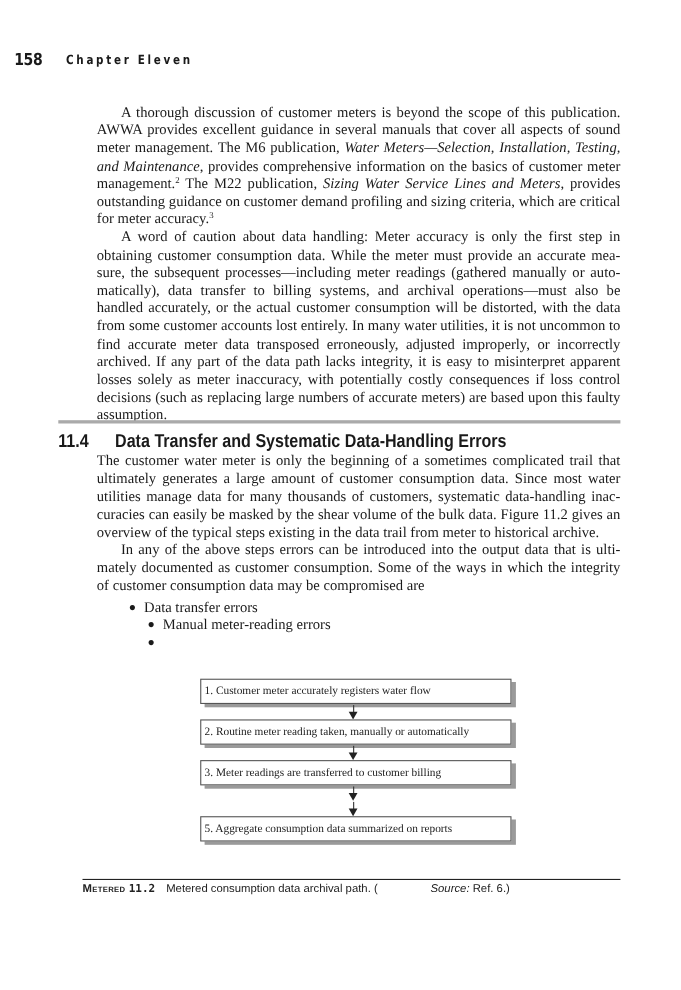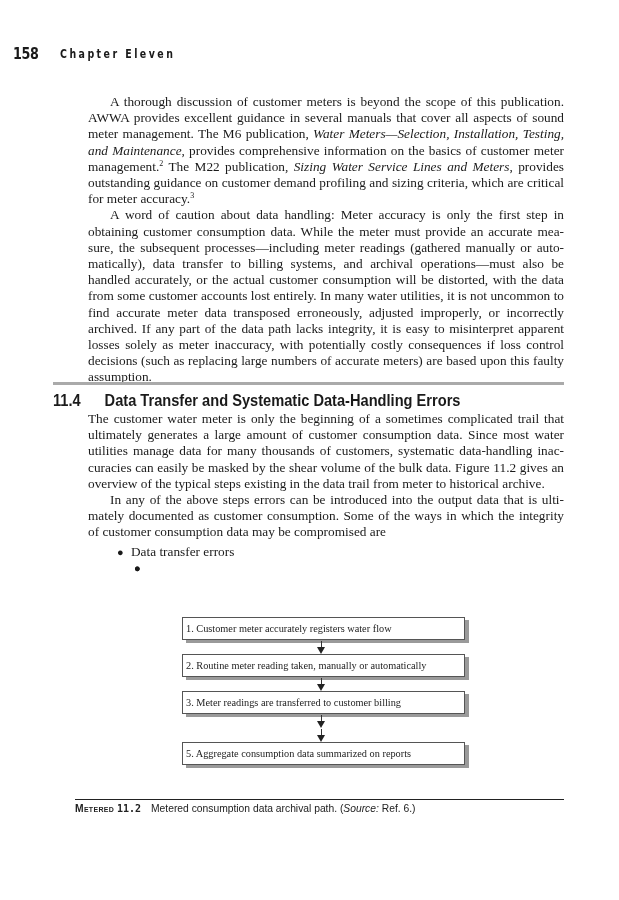--- a/index.html
+++ b/index.html
@@ -33,21 +33,21 @@
   .flow { position: absolute; left: 182px; top: 617px; width: 290px; }
   .flow-box { position: relative; width: 278px; height: 21px; border: 1px solid #555; background: #fff; box-shadow: 4px 3px 0 #9a9a9a; font-family: Liberation Serif, serif; font-size: 10.3px; line-height: 21px; padding-left: 3px; box-sizing: content-box; white-space: nowrap; overflow: hidden; color: #222; }
   .flow-arrow { position: relative; width: 278px; height: 14px; }
   .flow-arrow .line { position: absolute; left: 139px; top: 1px; width: 1px; height: 8px; background: #333; }
   .flow-arrow .head { position: absolute; left: 135px; top: 7px; width: 0; height: 0; border-left: 4.5px solid transparent; border-right: 4.5px solid transparent; border-top: 7px solid #222; }
 
   .caption-rule { position: absolute; left: 75px; top: 799px; width: 489px; height: 1px; background: #222; }
   .caption { position: absolute; left: 75px; top: 803px; font-family: "Liberation Sans", sans-serif; font-size: 10.3px; white-space: nowrap; color: #222; }
   .caption .fig-label { font-weight: bold; font-variant: small-caps; letter-spacing: 0.3px; }
   .caption .fig-num { font-weight: bold; font-family: "DejaVu Sans Mono", monospace; font-size: 10px; margin-right: 10px; }
-  .caption em { font-style: italic; }
+  .caption em { font-style: italic; margin-left: 48px; }
 </style>
 </head>
 <body>
 
 <div class="running-head">
   <span class="page-num">158</span>
   <span class="chapter-title">Chapter Eleven</span>
 </div>
 
 <div class="body-text" id="block1">
@@ -60,21 +60,21 @@
   <span class="num">11.4</span><span>Data Transfer and Systematic Data-Handling Errors</span>
 </div>
 
 <div class="body-text" id="block2">
   <p class="noindent">The customer water meter is only the beginning of a sometimes complicated trail that ultimately generates a large amount of customer consumption data. Since most water utilities manage data for many thousands of customers, systematic data-handling inac­curacies can easily be masked by the shear volume of the bulk data. Figure 11.2 gives an overview of the typical steps existing in the data trail from meter to historical archive.</p>
   <p>In any of the above steps errors can be introduced into the output data that is ulti­mately documented as customer consumption. Some of the ways in which the integrity of customer consumption data may be compromised are</p>
 </div>
 
 <div class="bullets">
   <div class="bullet l1"><span class="dot">●</span><span>Data transfer errors</span></div>
-  <div class="bullet l2"><span class="dot">●</span></div>
+  <div class="bullet l2"><span class="dot">●</span><span>Manual meter-reading errors</span></div>
   <div class="bullet l2"><span class="dot">●</span></div>
 </div>
 
 <div class="flow">
   <div class="flow-box">1. Customer meter accurately registers water flow</div>
   <div class="flow-arrow">
       <div class="line"></div>
       <div class="head"></div>
     </div>
   <div class="flow-box">2. Routine meter reading taken, manually or automatically</div>

